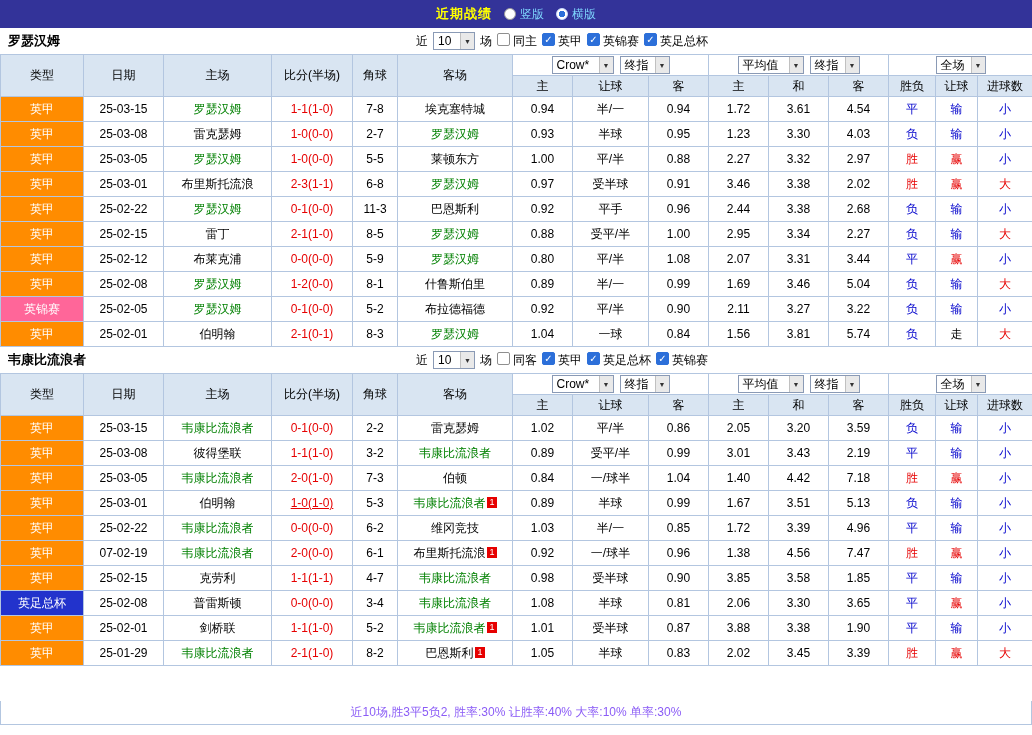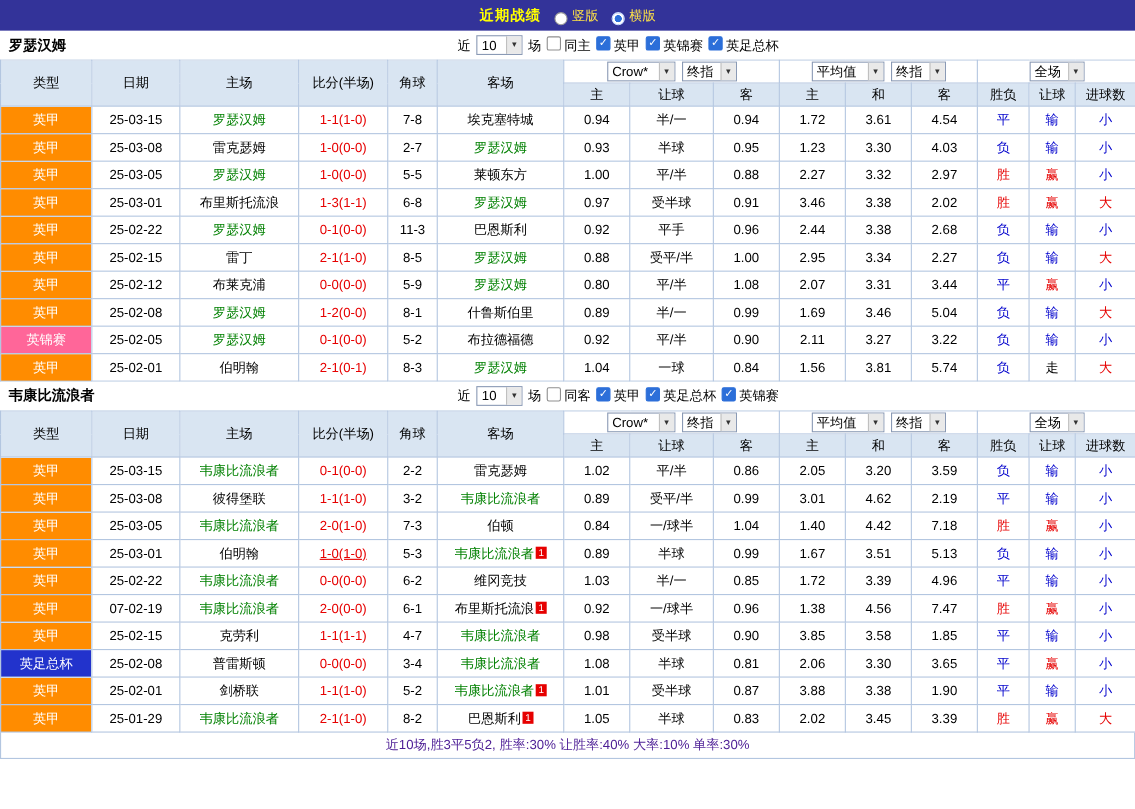--- a/index.html
+++ b/index.html
@@ -1,21 +1,21 @@
 <!DOCTYPE html>
 <html><head>
 <meta charset="utf-8">
 <style>
   *{box-sizing:border-box}
   html,body{margin:0;padding:0}
   body{width:1032px;font-family:"Liberation Sans","DejaVu Sans",sans-serif;font-size:12px;color:#000;background:#fff}
   .topbar{height:28px;background:#333399;display:flex;align-items:center;justify-content:center;gap:12px}
   .topbar .title{color:#ffff00;font-weight:bold;font-size:13px;letter-spacing:1px}
   .radios{display:inline-flex;align-items:center;gap:12px}
-  .radio{display:inline-flex;align-items:flex-end;gap:4px;color:#fde047;cursor:pointer}
+  .radio{display:inline-flex;align-items:center;gap:4px;color:#7dd3fc;cursor:pointer}
   .rb{width:12px;height:12px;border-radius:50%;background:#fff;border:1px solid #9a9a9a;display:inline-block}
   .rb.on{border-color:#cfe0ff;background:radial-gradient(circle,#2c6fd9 0 3px,#fff 3.5px)}
   .sec-head{height:26px;position:relative;display:flex;align-items:center;background:#fff}
   .sec-head .team{font-weight:bold;font-size:13px;padding-left:8px}
   .filters{position:absolute;left:50%;transform:translateX(calc(-50% + 46px));display:flex;align-items:center;gap:5px;white-space:nowrap}
   .chk{display:inline-flex;align-items:flex-start;gap:3px;cursor:pointer}
   .cb{width:13px;height:13px;border:1px solid #8f8f8f;background:#fff;display:inline-flex;align-items:center;justify-content:center;font-size:10px;color:#fff;border-radius:2px}
   .cb.on{background:#2c6fd9;border-color:#2c6fd9}
   .sel{display:inline-flex;align-items:center;justify-content:space-between;border:1px solid #8a9ab5;background:#fff;height:18px;cursor:pointer}
   .sel .val{padding:0 4px;overflow:hidden}
@@ -195,21 +195,21 @@
             <td>3.32</td>
             <td>2.97</td>
             <td style="color: rgb(230, 0, 0);">胜</td>
             <td style="color: rgb(230, 0, 0);">赢</td>
             <td style="color: rgb(0, 0, 204);">小</td>
           </tr>
           <tr>
             <td style="background: rgb(255, 140, 0); color: rgb(255, 255, 255);">英甲</td>
             <td>25-03-01</td>
             <td><span>布里斯托流浪</span></td>
-            <td style="color: rgb(230, 0, 0);">1-3(1-1)</td>
+            <td style="color: rgb(230, 0, 0);">2-3(1-1)</td>
             <td>6-8</td>
             <td><span style="color: rgb(0, 128, 0);">罗瑟汉姆</span></td>
             <td>0.97</td>
             <td>受半球</td>
             <td>0.91</td>
             <td>3.46</td>
             <td>3.38</td>
             <td>2.02</td>
             <td style="color: rgb(230, 0, 0);">胜</td>
             <td style="color: rgb(230, 0, 0);">赢</td>
@@ -441,21 +441,21 @@
             <td style="background: rgb(255, 140, 0); color: rgb(255, 255, 255);">英甲</td>
             <td>25-03-08</td>
             <td><span>彼得堡联</span></td>
             <td style="color: rgb(230, 0, 0);">1-1(1-0)</td>
             <td>3-2</td>
             <td><span style="color: rgb(0, 128, 0);">韦康比流浪者</span></td>
             <td>0.89</td>
             <td>受平/半</td>
             <td>0.99</td>
             <td>3.01</td>
-            <td>4.62</td>
+            <td>3.43</td>
             <td>2.19</td>
             <td style="color: rgb(0, 0, 204);">平</td>
             <td style="color: rgb(0, 0, 204);">输</td>
             <td style="color: rgb(0, 0, 204);">小</td>
           </tr>
           <tr>
             <td style="background: rgb(255, 140, 0); color: rgb(255, 255, 255);">英甲</td>
             <td>25-03-05</td>
             <td><span style="color: rgb(0, 128, 0);">韦康比流浪者</span></td>
             <td style="color: rgb(230, 0, 0);">2-0(1-0)</td>
@@ -585,15 +585,15 @@
             <td>0.83</td>
             <td>2.02</td>
             <td>3.45</td>
             <td>3.39</td>
             <td style="color: rgb(230, 0, 0);">胜</td>
             <td style="color: rgb(230, 0, 0);">赢</td>
             <td style="color: rgb(230, 0, 0);">大</td>
           </tr>
         </tbody>
       </table>
-      <div class="summary" style="color: #4c1d95;">近10场,胜3平5负2, 胜率:30% 让胜率:40% 大率:10% 单率:30%</div>
+      <div class="summary" style="color: #8b5cf6; margin-top: 35px;">近10场,胜3平5负2, 胜率:30% 让胜率:40% 大率:10% 单率:30%</div>
     </div>
   </div>
 
 </body></html>

